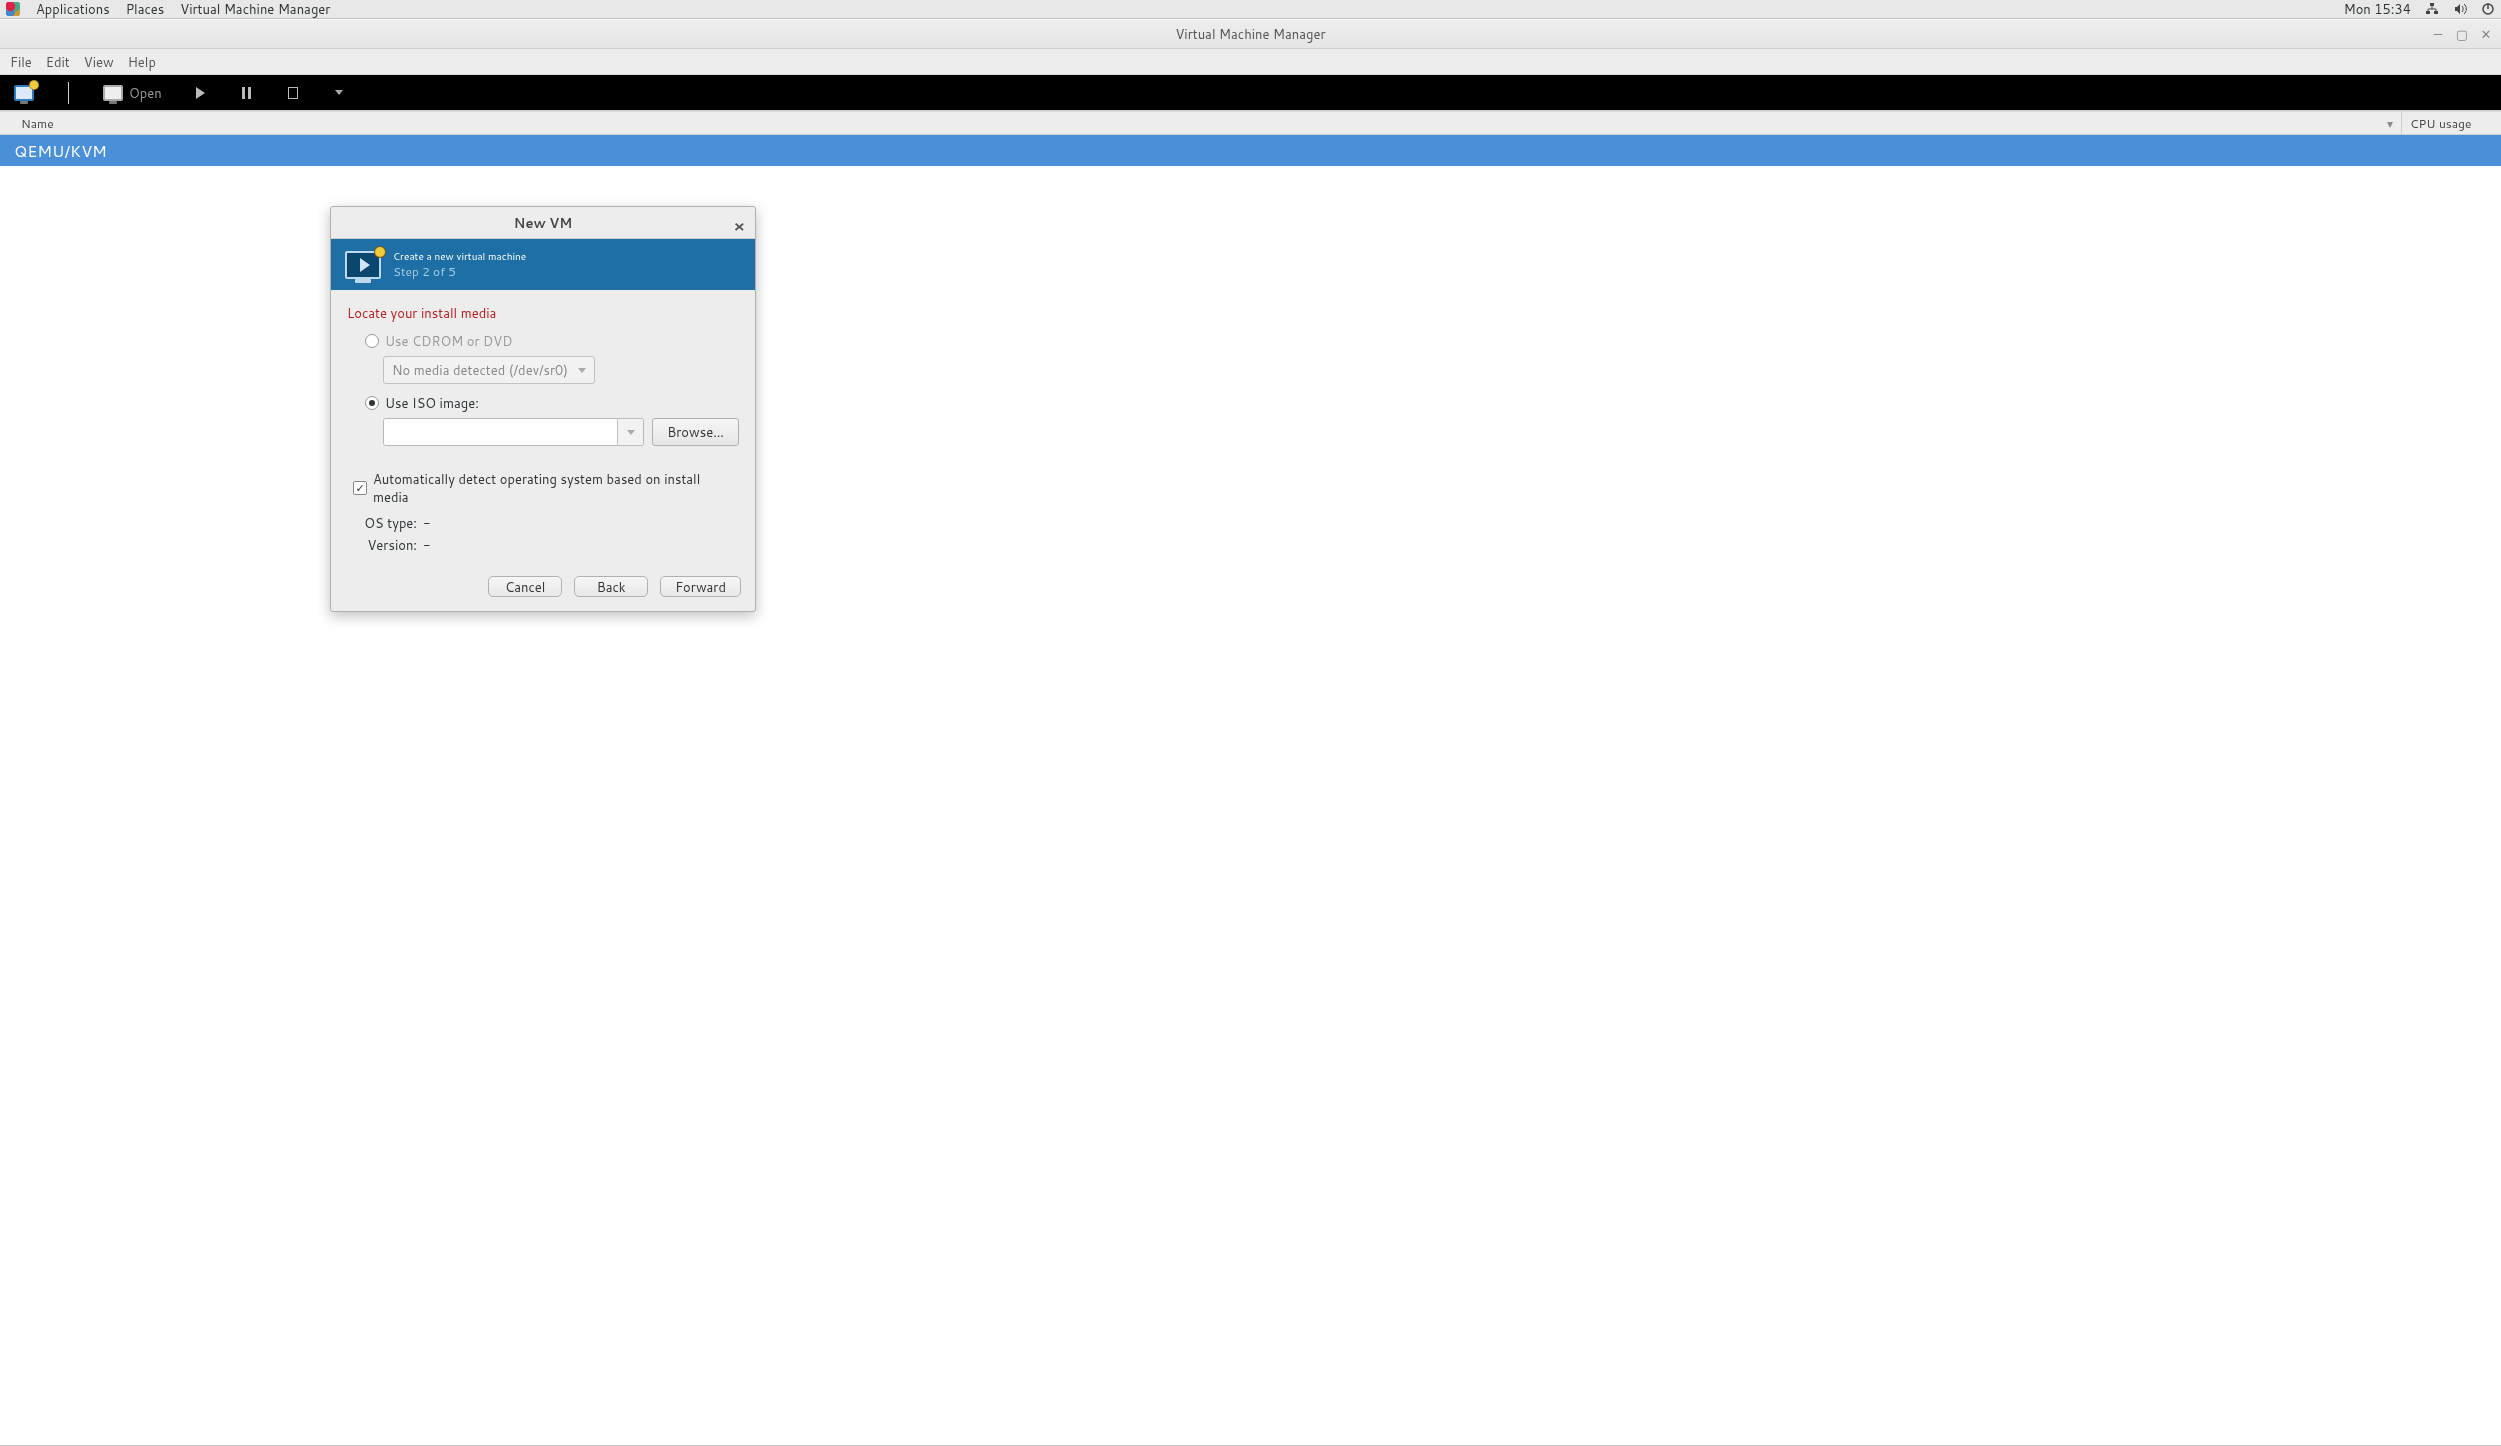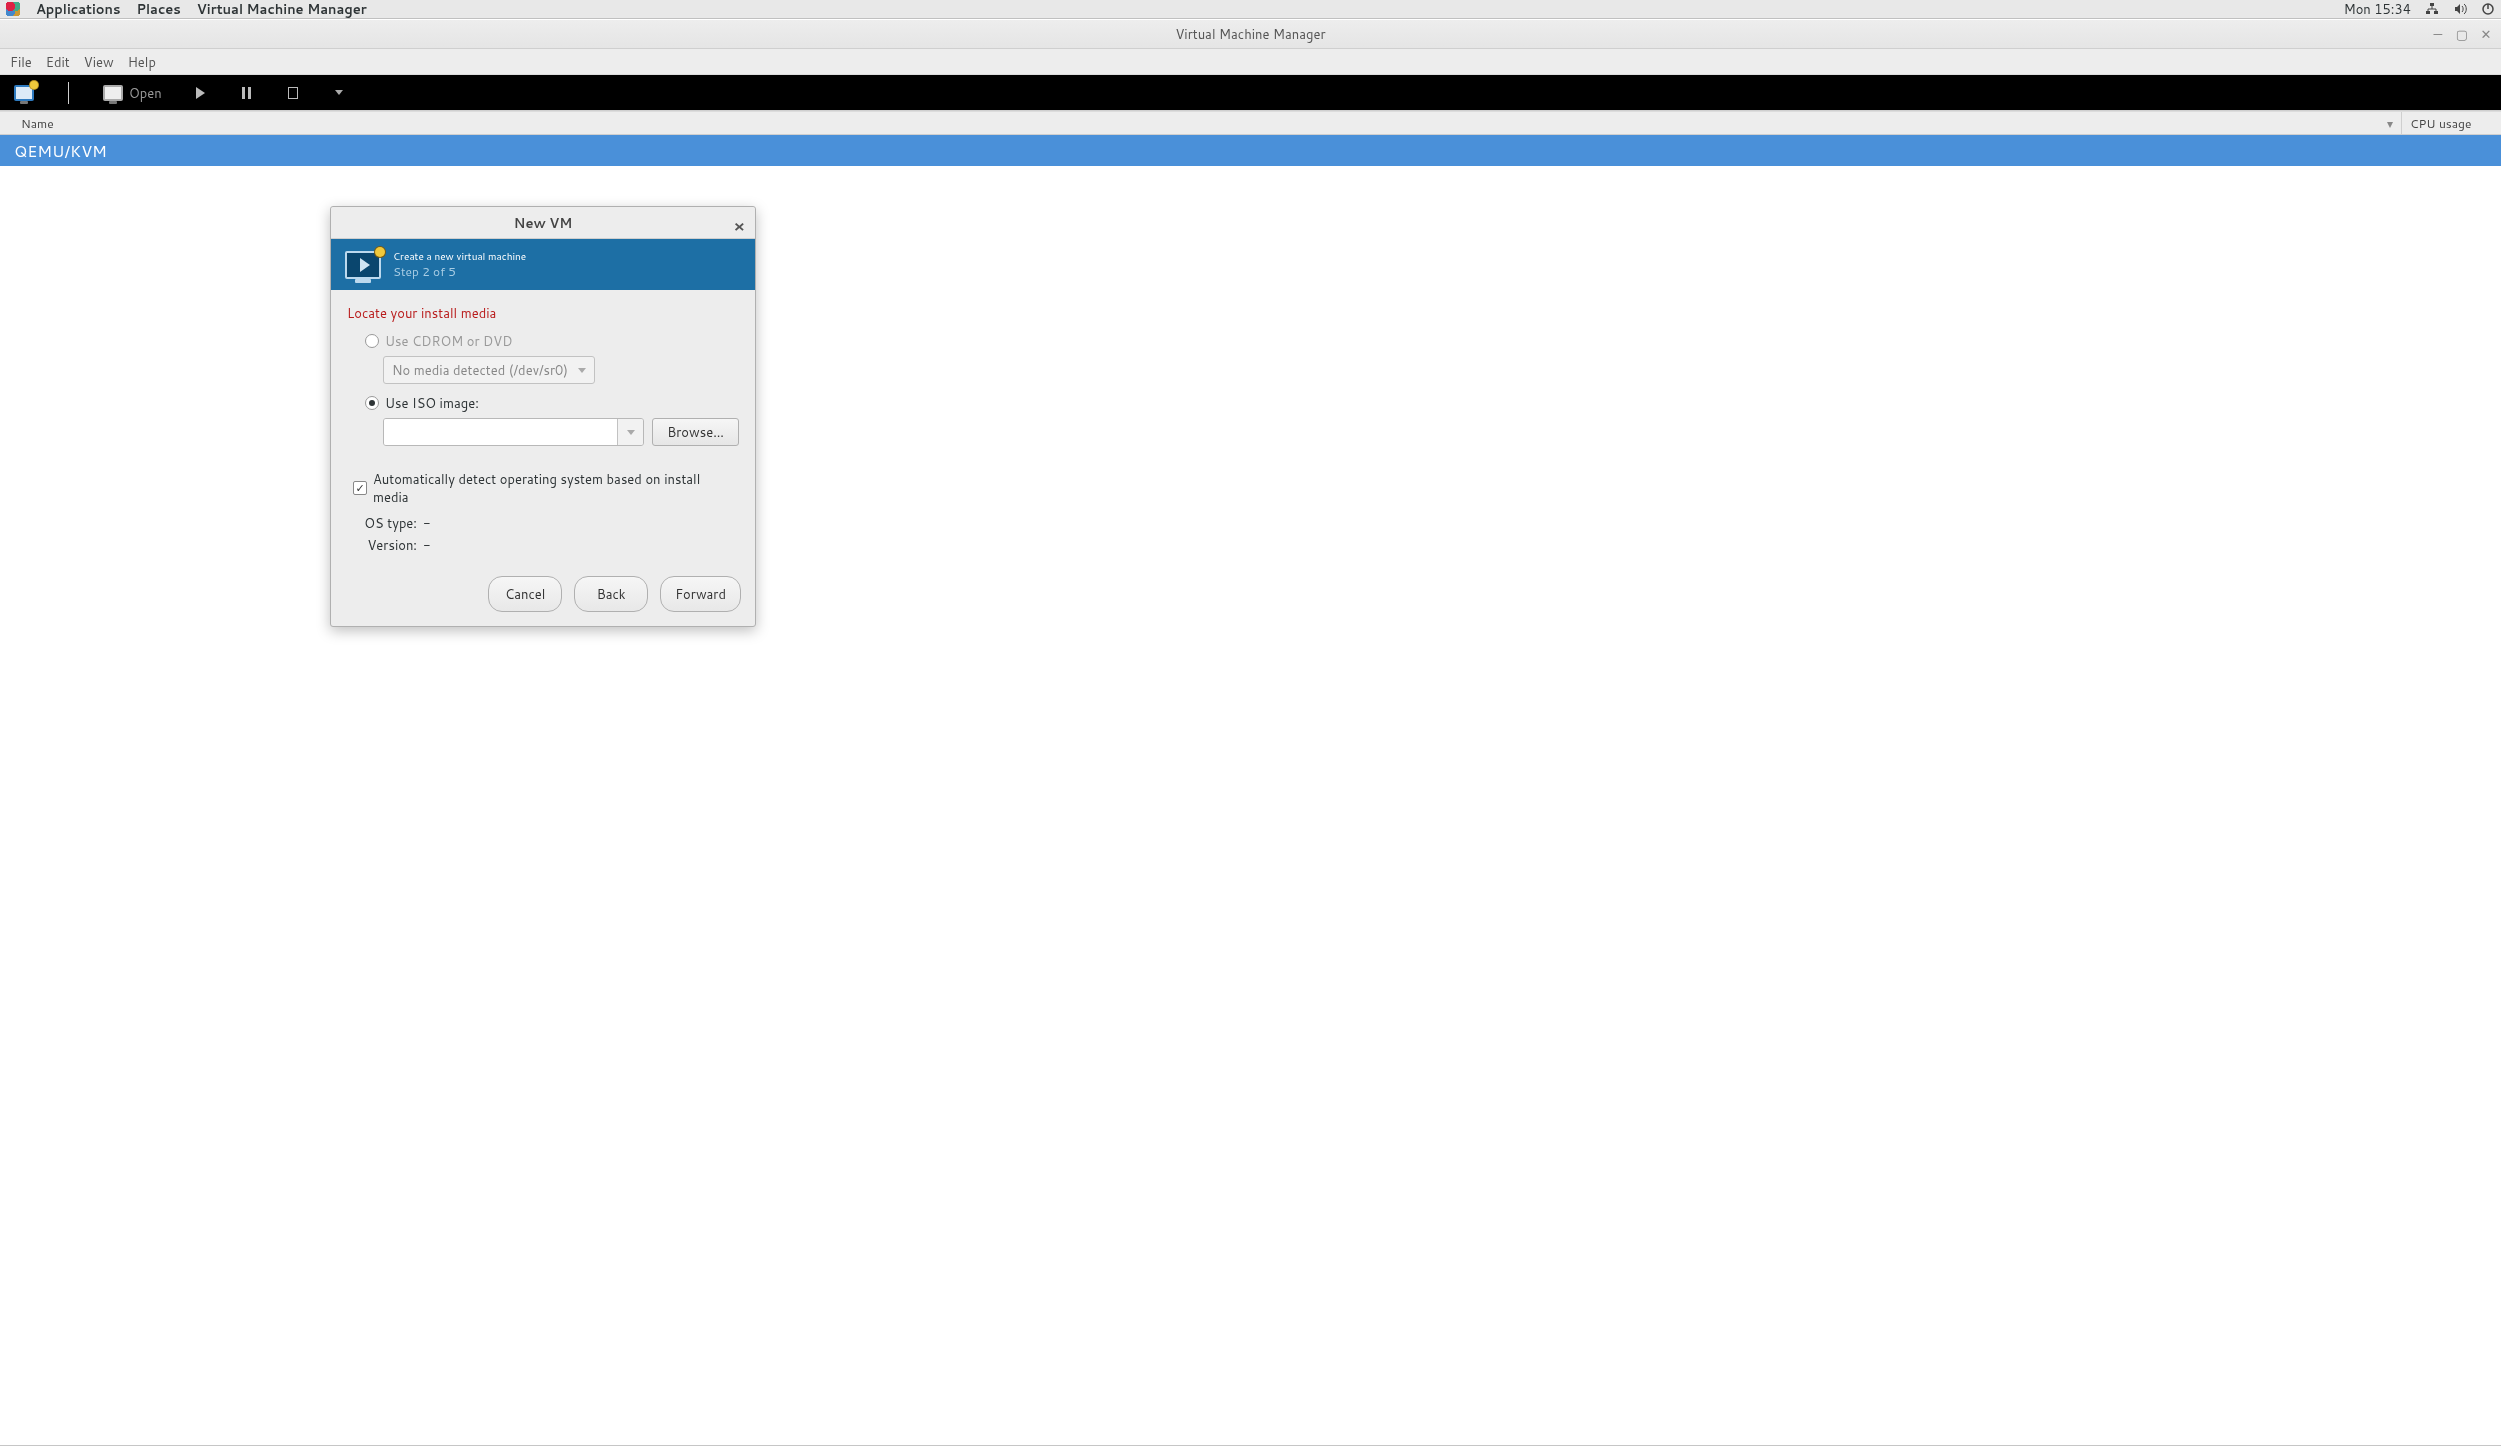--- a/index.html
+++ b/index.html
@@ -9,21 +9,21 @@
   
   .topbar {
     height: 24px;
     background: #e8e8e8;
     border-bottom: 1px solid #c0c0c0;
     display: flex;
     align-items: center;
     padding: 0 6px;
     font-size: 13px;
   }
-  .topbar .left { display: flex; gap: 16px; align-items: center; font-weight: bold; }
+  .topbar .left { display: flex; gap: 16px; align-items: center; }
   .topbar .center { flex: 1; }
   .topbar .right { display: flex; gap: 14px; align-items: center; }
   .activities-icon {
     width: 14px; height: 14px; background:
       radial-gradient(circle at 30% 30%, #d24 0 35%, transparent 36%),
       radial-gradient(circle at 70% 30%, #4a8 0 35%, transparent 36%),
       radial-gradient(circle at 30% 70%, #48c 0 35%, transparent 36%),
       radial-gradient(circle at 70% 70%, #c93 0 35%, transparent 36%);
   }
   .sysicon { width: 14px; height: 14px; display: inline-flex; align-items: center; justify-content: center; }
@@ -200,22 +200,22 @@
     display:inline-flex;align-items:center;justify-content:center;font-size:11px;line-height:1;color:#333;
   }
   .checkbox.checked::after { content:"✓"; }
 
   .os-rows { margin-left:14px; color:#2e3436; }
   .os-rows div { display:flex; gap:6px; margin-bottom:4px; }
   .os-rows .label { min-width:56px; text-align:right; }
 
   .dlg-buttons { display:flex; justify-content:flex-end; gap:12px; padding: 0 14px 14px 14px; }
   .dlg-btn {
-    height:36px; min-width:74px; padding:0 14px;
-    border:1px solid #b0b0b0; border-radius:14px;
+    height:21px; min-width:74px; padding:0 14px;
+    border:1px solid #b0b0b0; border-radius:5px;
     background:linear-gradient(#f6f6f6,#e8e8e8);
     display:flex;align-items:center;justify-content:center;
     color:#333;
   }
 
   
   .taskbar {
     height: 27px;
     border-top: 1px solid #c6c6c6;
     background: #e8e8e8;

